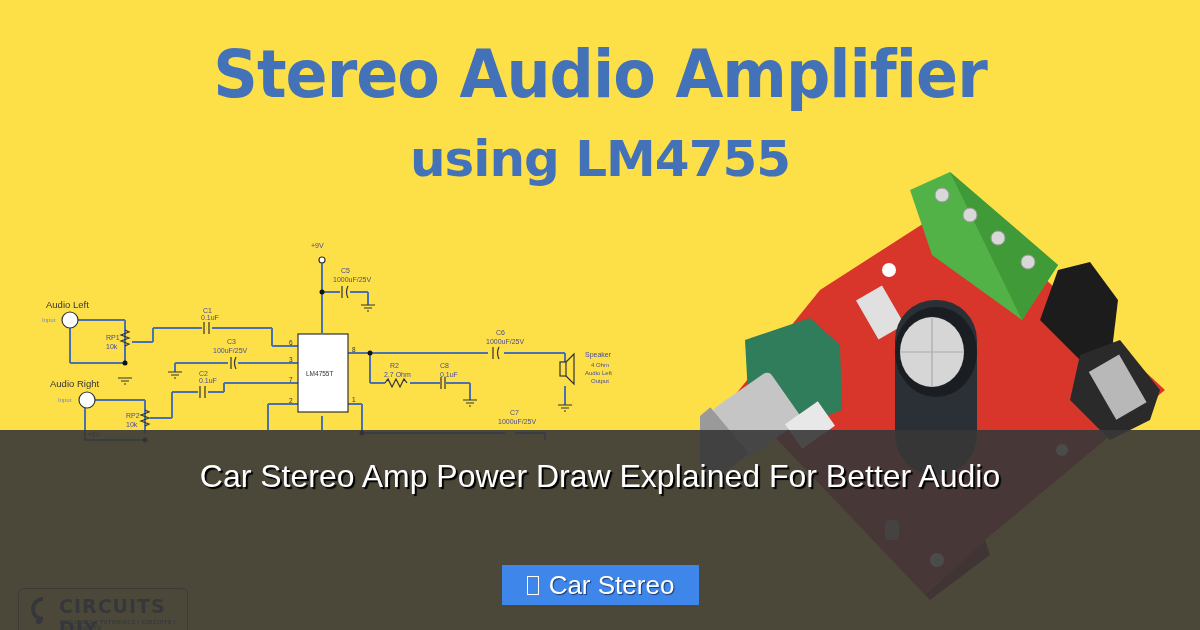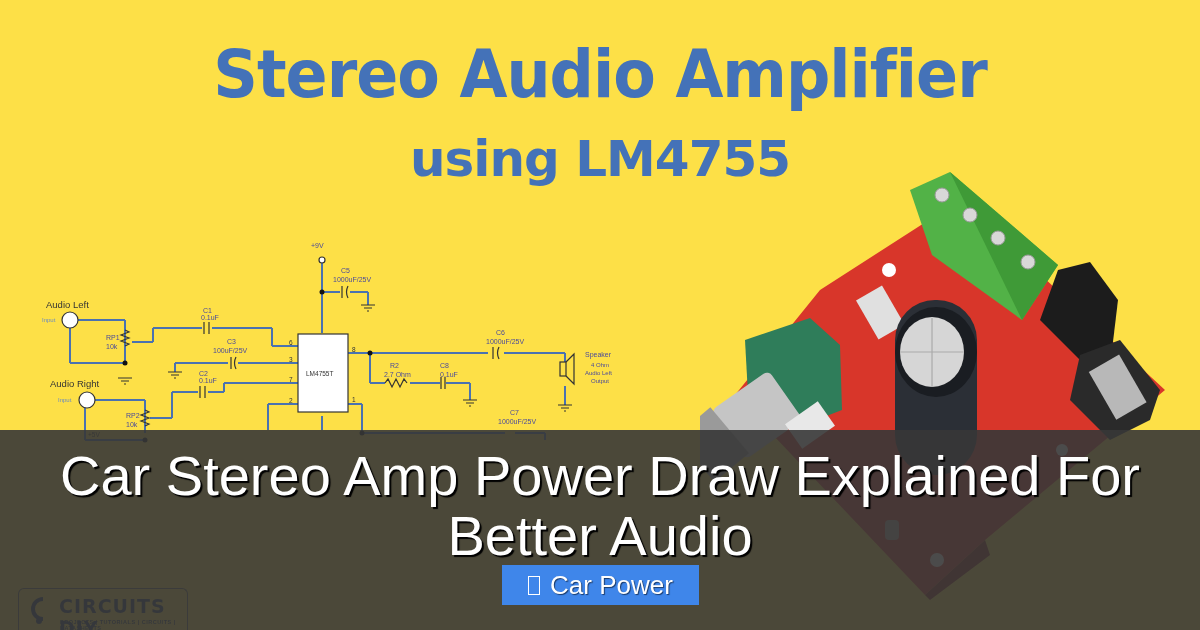--- a/index.html
+++ b/index.html
@@ -6,21 +6,21 @@
   body { width:1200px; height:630px; overflow:hidden; background:#ffffff; position:relative; font-family:"Liberation Sans", sans-serif; }
   .hero { position:absolute; left:0; top:0; width:1200px; height:630px; background:#fde047; }
   .img-title { position:absolute; left:0; width:1200px; text-align:center; color:#4472b8; font-family:"DejaVu Sans", sans-serif; font-weight:bold; letter-spacing:-1px; }
   .img-title.l1 { top:38px; font-size:62px; transform:scaleY(1.05); }
   .img-title.l2 { top:130px; font-size:50px; }
   .schematic { position:absolute; left:0; top:230px; width:700px; height:400px; }
   .sch-text { font-family:"Liberation Sans", sans-serif; fill:#4a4a9a; }
   .sch-label { font-family:"Liberation Sans", sans-serif; fill:#333; }
   .board { position:absolute; left:700px; top:160px; width:500px; height:470px; }
   .overlay { position:absolute; left:0; top:430px; width:1200px; height:200px; background:rgba(55,55,55,0.9); }
-  .headline { position:absolute; left:0; top:446px; width:1200px; text-align:center; color:#fff; font-size:56px; line-height:60px; text-shadow:2px 2px 1px #000; font-family:"Liberation Sans", sans-serif; }
+  .headline { position:absolute; left:0; top:446px; width:1200px; text-align:center; color:#fff; font-size:32px; line-height:60px; text-shadow:2px 2px 1px #000; font-family:"Liberation Sans", sans-serif; }
   .tag { position:absolute; left:502px; top:565px; width:197px; height:40px; background:#3f86ea; color:#fff; font-size:26px; display:flex; align-items:center; justify-content:center; gap:10px; text-shadow:1px 1px 1px #1a3a6a; }
   .tag .box-icon { display:inline-block; width:12px; height:19px; border:1.5px solid #fff; box-sizing:border-box; }
   .logo { position:absolute; left:18px; top:588px; width:170px; height:42px; border:1px solid #5a5a5a; border-bottom:none; border-radius:6px 6px 0 0; box-sizing:border-box; }
   .logo .mark { position:absolute; left:6px; top:4px; width:28px; height:34px; }
   .logo .name { position:absolute; left:40px; top:6px; font-size:19px; font-weight:bold; color:#243a5c; letter-spacing:1px; font-family:"DejaVu Sans", sans-serif; }
   .logo .sub { position:absolute; left:41px; top:30px; font-size:5.5px; font-weight:bold; color:#243a5c; letter-spacing:0.5px; }
 </style>
 </head>
 <body>
 
@@ -196,14 +196,14 @@
     <div class="sub">PROJECTS | TUTORIALS | CIRCUITS | DATASHEETS</div>
   </div>
 </div>
 
 <div class="overlay"></div>
 
 <h1 class="headline" style="margin:0;font-weight:normal;">Car Stereo Amp Power Draw Explained For Better Audio</h1>
 
 <a class="tag">
   <span class="box-icon"></span>
-  <span>Car Power</span>
+  <span>Car Stereo</span>
 </a>
 
 </body></html>

